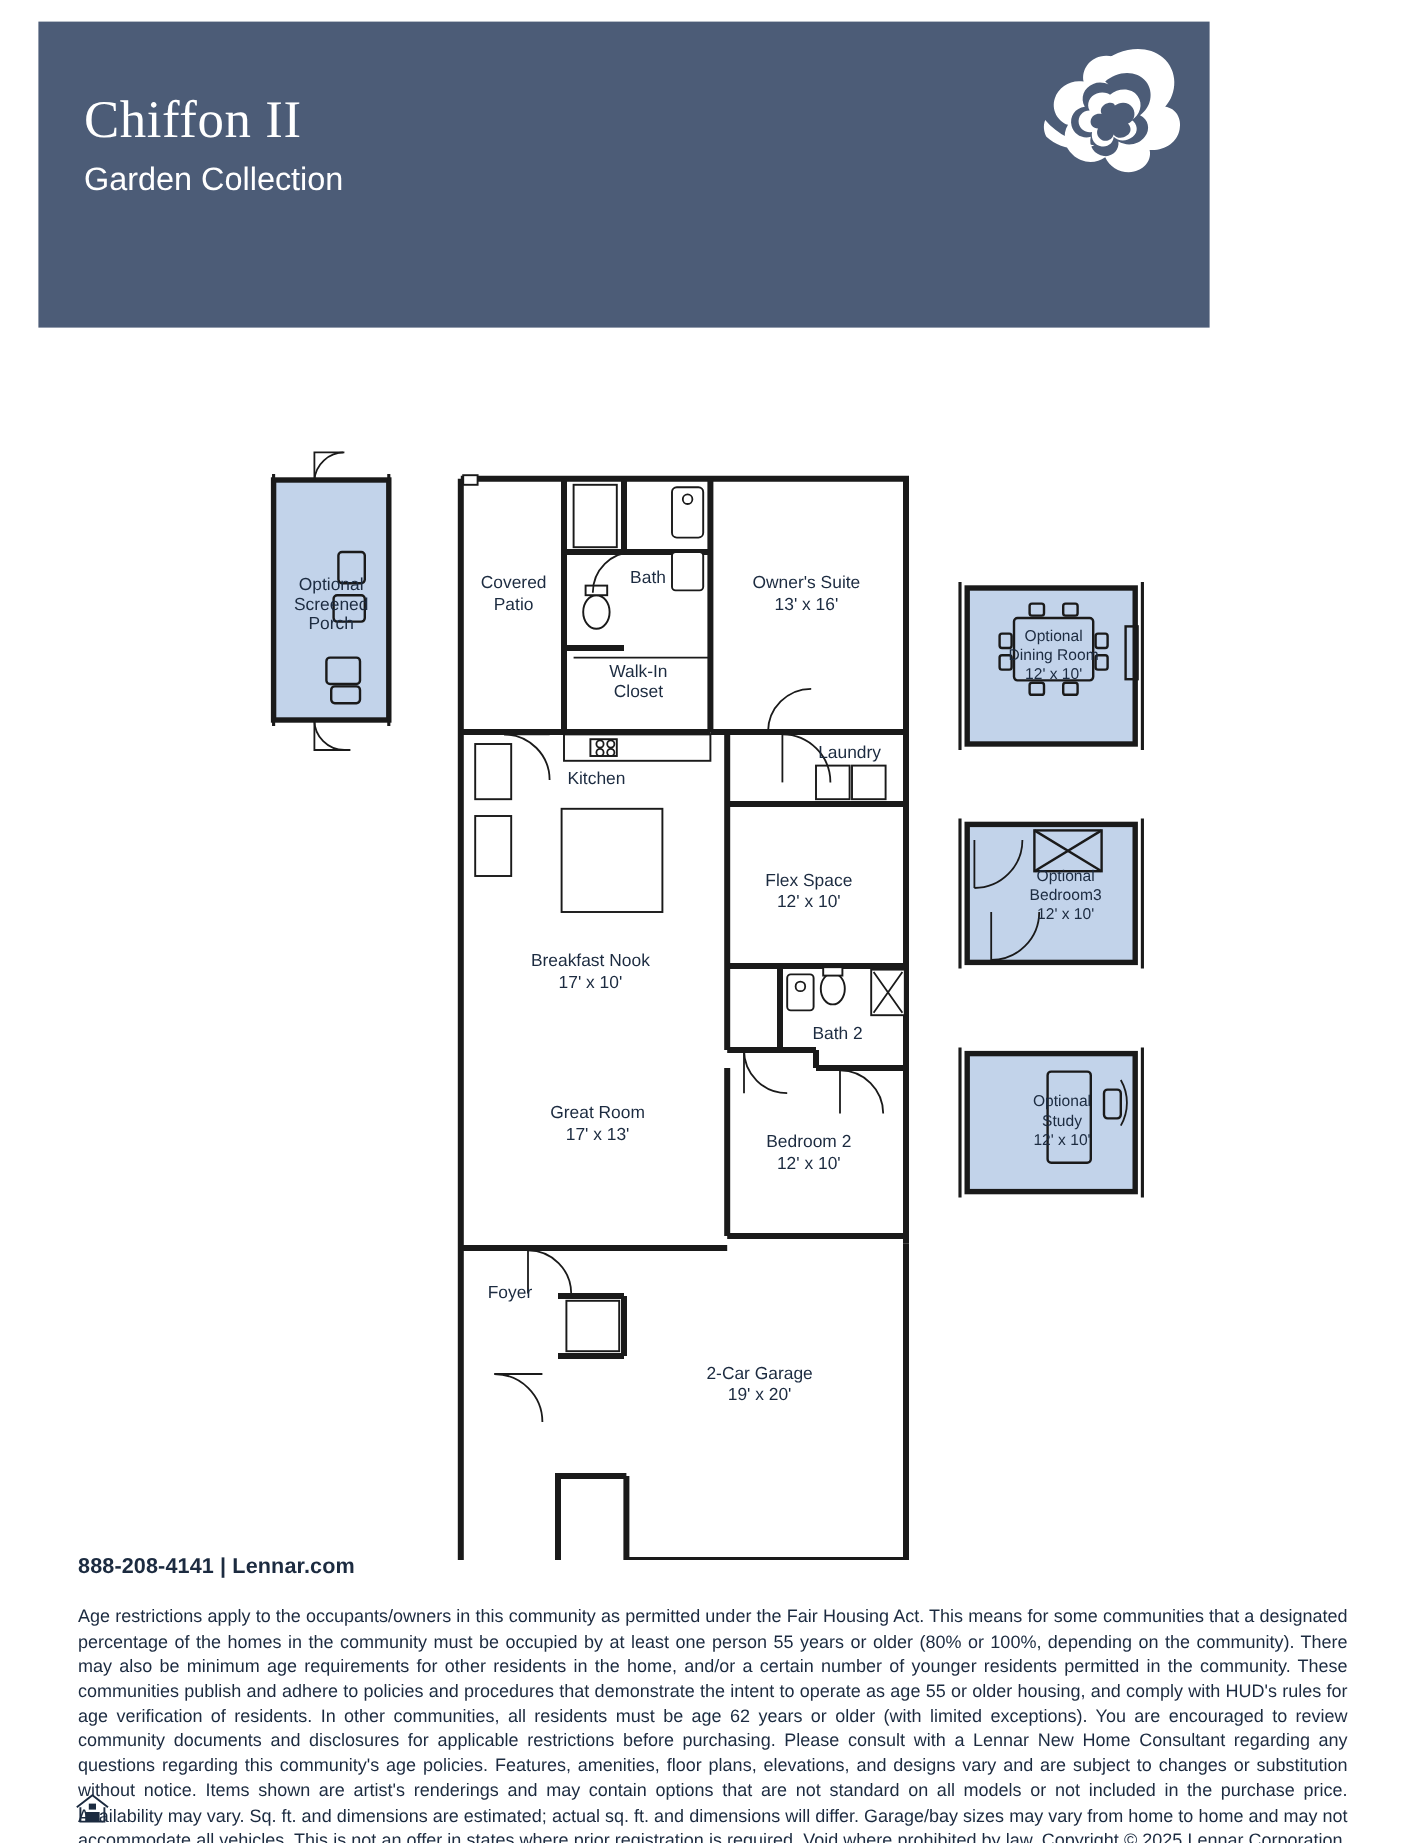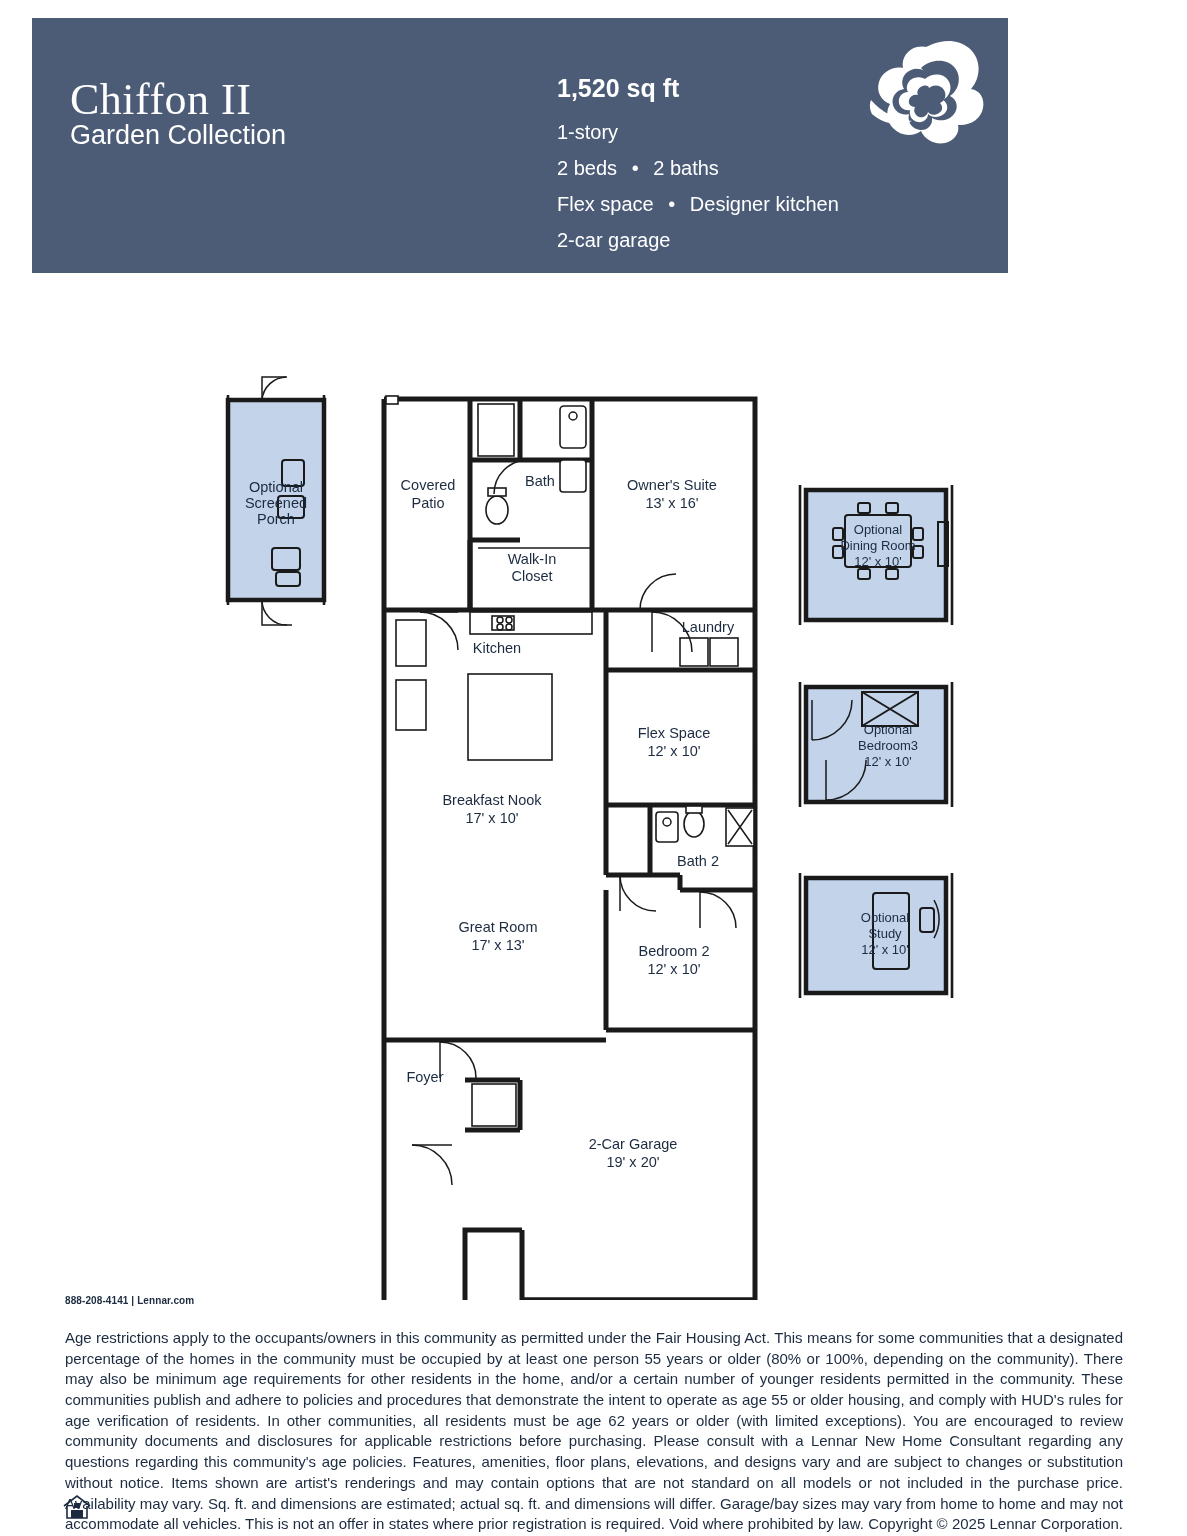--- a/index.html
+++ b/index.html
@@ -19,64 +19,49 @@
     width:976px; height:255px;
     background:#4c5c77;
     color:#ffffff;
   }
   .title-block { position:absolute; left:38px; top:60px; }
   .plan-name {
     font-family:"Liberation Serif", serif;
     font-size:44px; letter-spacing:0.5px; line-height:1;
   }
   .collection {
-    font-size:27px; font-weight:400; line-height:1;
+    font-size:27px; margin-top:14px; font-weight:400; line-height:1;
   }
   .specs { position:absolute; left:525px; top:56px; }
   .sqft { font-size:25px; font-weight:bold; margin-bottom:18px; }
   .spec-line { font-size:20px; margin-bottom:13px; }
   .spec-sep { display:inline-block; padding:0 9px; }
 
   .rose { position:absolute; right:22px; top:14px; width:135px; height:120px; }
 
   
   .plan { position:absolute; left:0; top:300px; width:1147px; height:1000px; }
   .plan svg { display:block; }
 
   
   .footer { position:absolute; left:65px; top:1295px; width:1060px; }
-  .contact { font-size:10px; font-weight:bold; letter-spacing:0.1px; margin-bottom:22px; }
+  .contact { font-size:18px; font-weight:bold; letter-spacing:0.1px; margin-bottom:22px; }
   .disclaimer {
     font-size:15px; line-height:1.38; color:#1c2b40; text-align:justify;
     width:1058px;
   }
   .eho { position:absolute; left:62px; top:1493px; width:30px; height:28px; }
 </style>
 </head>
 <body>
 
 <div class="header">
   <div class="title-block">
     <div class="plan-name">Chiffon II</div>
     <div class="collection">Garden Collection</div>
-  </div>
-  <div class="specs">
-    <div class="sqft">1,520 sq ft</div>
-    <div class="spec-line">1-story</div>
-    <div class="spec-line">
-      <span>2 beds</span>
-      <span class="spec-sep">•</span>
-      <span>2 baths</span>
-    </div>
-    <div class="spec-line">
-      <span>Flex space</span>
-      <span class="spec-sep">•</span>
-      <span>Designer kitchen</span>
-    </div>
-    <div class="spec-line">2-car garage</div>
   </div>
 
   <svg class="rose" viewBox="0 0 135 120">
     <g fill="#ffffff">
       <path d="M66 22c14-14 38-18 52-6 13 11 12 30 2 41 9 1 14 10 12 19-2 11-13 18-25 17 2 8-4 16-13 18-10 2-20-3-24-12-8 6-20 5-27-2-7-6-9-17-4-25-9-3-14-13-11-22 3-10 14-16 24-14-2-10 5-19 14-21 9-2 19 2 23 7z"></path>
       <path d="M70 36c10-9 26-10 34 0 7 9 4 22-5 28 7 3 9 12 4 18-5 7-15 8-22 4 1 7-5 13-12 12-8-1-13-8-11-16-7 2-14-2-16-9-2-8 3-15 11-16-4-7-1-16 7-19 7-3 15 0 19 6z" fill="#4c5c77"></path>
       <path d="M74 47c7-6 18-6 23 1 5 7 2 16-5 20 5 3 6 10 1 14-5 4-12 4-16 0 0 5-5 9-10 8-6-1-9-6-8-12-5 1-10-2-11-7-1-6 3-11 9-11-3-5 0-12 6-14 5-2 10 0 11 1z" fill="#ffffff"></path>
       <path d="M78 56c5-4 12-3 15 2 3 5 1 11-4 13 3 3 3 8-1 10-4 3-9 2-11-1-1 4-5 6-9 5-4-2-6-6-4-10-4 0-7-3-6-7 1-4 5-6 9-5-2-4 1-8 5-9 3-1 6 0 6 2z" fill="#4c5c77"></path>
       <path d="M20 68c10 12 26 20 41 21-13 6-29 3-40-7-2-4-3-9-1-14z" fill="#ffffff"></path>
     </g>

